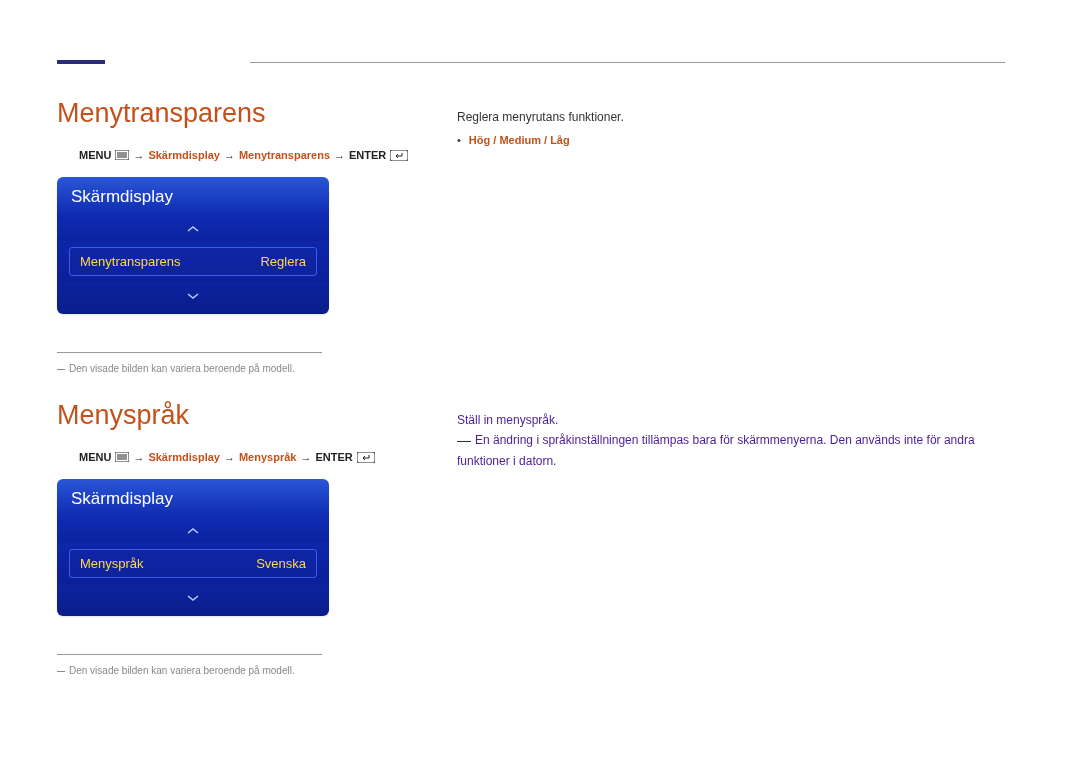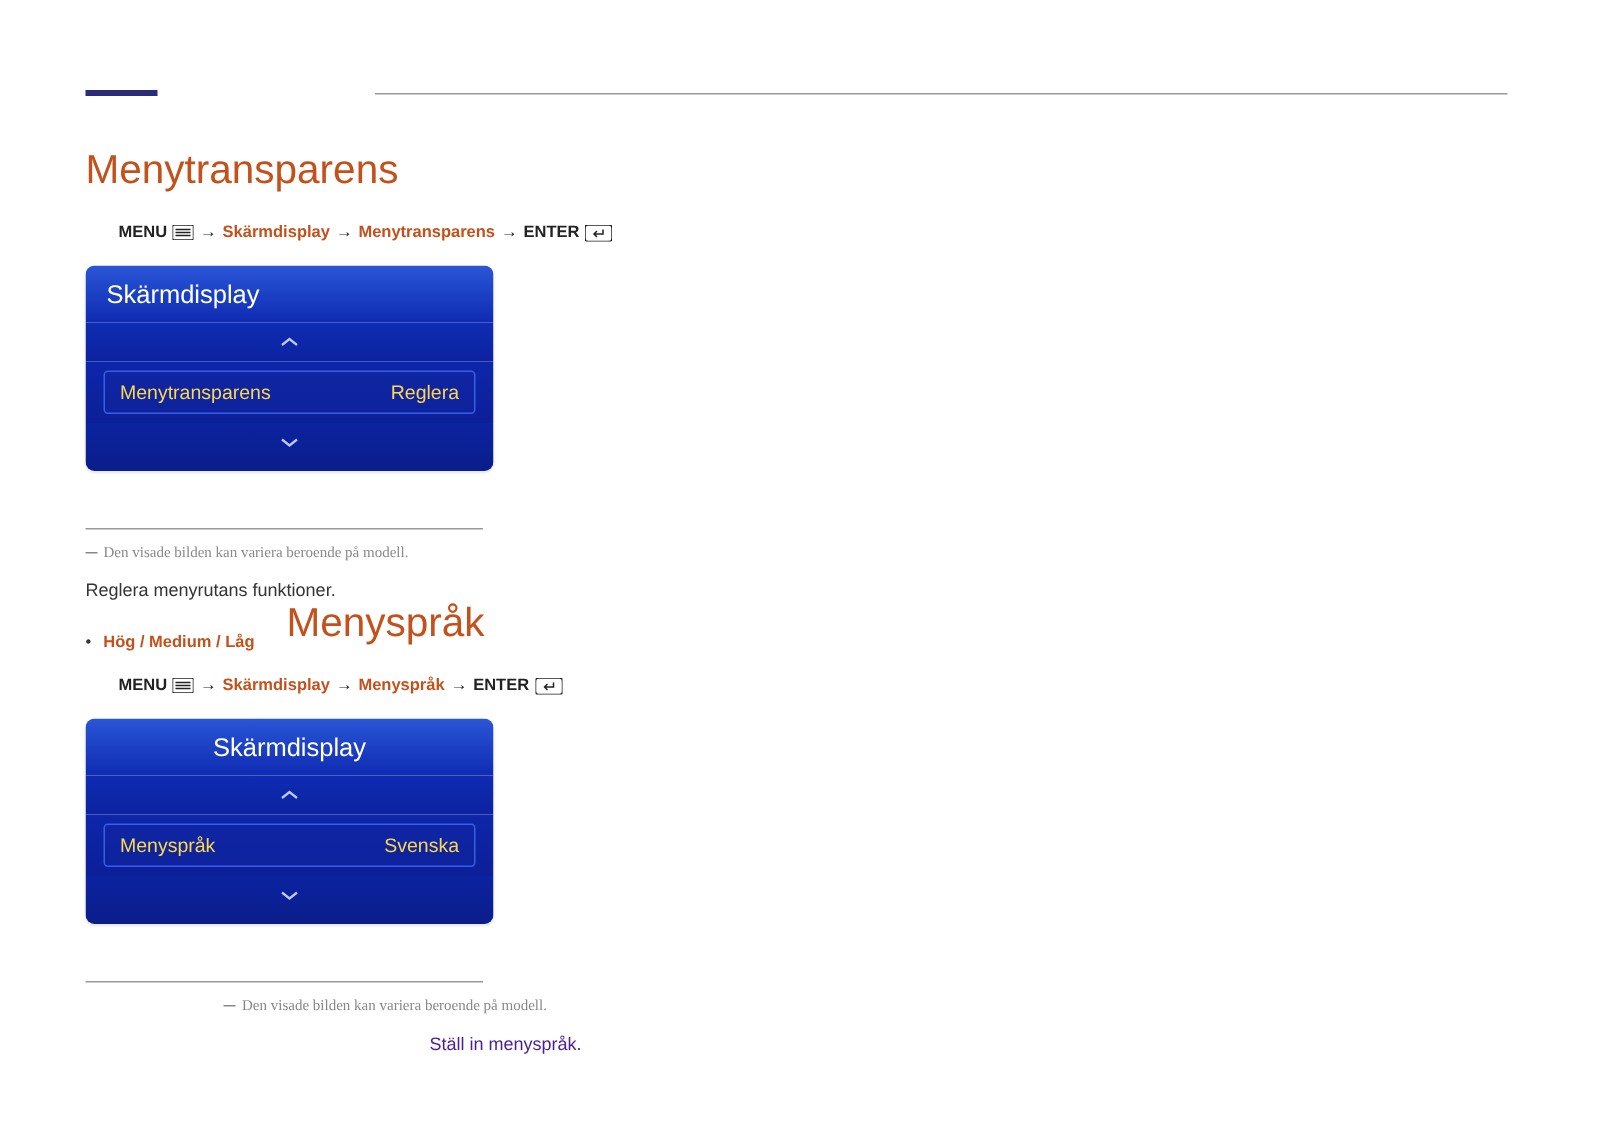--- a/index.html
+++ b/index.html
@@ -26,21 +26,21 @@
     width: 755px;
     height: 1px;
     background: #999;
   }
   .page {
     position: absolute;
     top: 98px;
     left: 57px;
     width: 960px;
     display: flex;
-    flex-direction: column;
+    flex-direction: row;
   }
   .leftcol {
     width: 400px;
   }
   .rightcol {
     width: 560px;
     padding-left: 0px;
   }
   .heading-orange {
     color: #c4511b;
@@ -113,55 +113,53 @@
   .note-divider {
     width: 265px;
     height: 1px;
     background: #999;
     margin-top: 38px;
     margin-bottom: 10px;
   }
   .note-text {
     font-size: 10px;
     color: #888;
-    font-family: Liberation Serif, serif;
   }
   .note-dash {
     display: inline-block;
     width: 8px;
     height: 1px;
     background: #888;
     vertical-align: middle;
     margin-right: 4px;
   }
   .desc-text {
     font-size: 12px;
     color: #333;
     margin-top: 10px;
     line-height: 1.5;
   }
   .desc-bullet {
     font-size: 11px;
     font-weight: bold;
     color: #c4511b;
-    margin-top: 20px;
+    margin-top: 8px;
   }
   .desc-bullet .bullet-dot {
     color: #333;
     font-weight: normal;
     margin-right: 8px;
   }
   .section2 {
     position: absolute;
     top: 400px;
     left: 57px;
     width: 960px;
     display: flex;
-    flex-direction: column;
-    text-align: center;
+    flex-direction: row;
   }
   .right-inner2 {
     font-size: 12px;
     color: #4c1d95;
     margin-top: 10px;
     line-height: 1.7;
   }
   .dash-line {
     display: inline-block;
     width: 14px;
@@ -289,15 +287,18 @@
 
     <div class="note-divider"></div>
     <div class="note-text">
       <span class="note-dash"></span><span>Den visade bilden kan variera beroende på modell.</span>
     </div>
   </div>
 
   <div class="rightcol">
     <div class="right-inner2">
       <div>Ställ in menyspråk.</div>
+      <div>
+        <span class="dash-line"></span><span>En ändring i språkinställningen tillämpas bara för skärmmenyerna. Den används inte för andra funktioner i datorn.</span>
+      </div>
     </div>
   </div>
 </div>
 
 </body></html>

